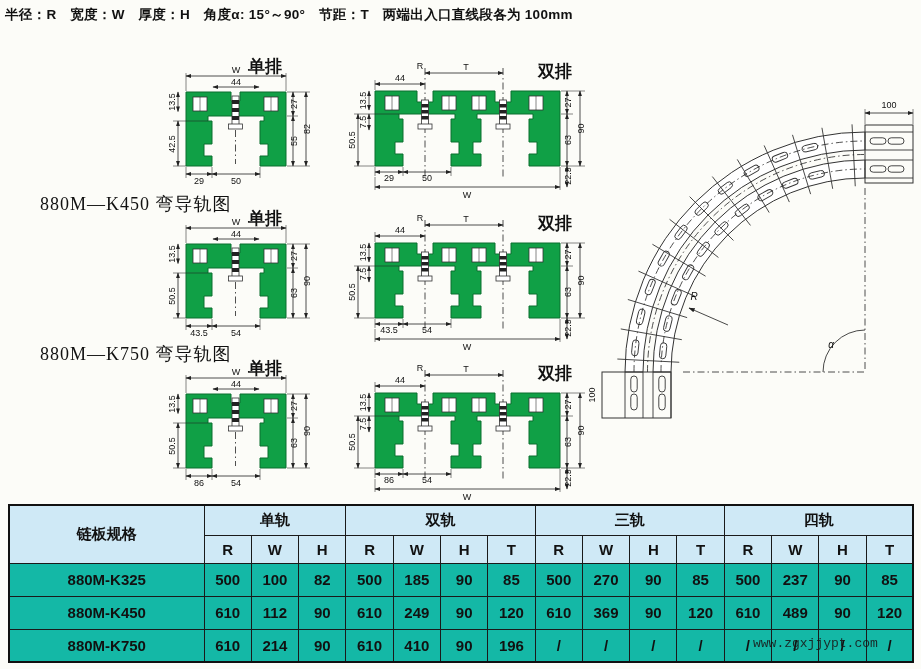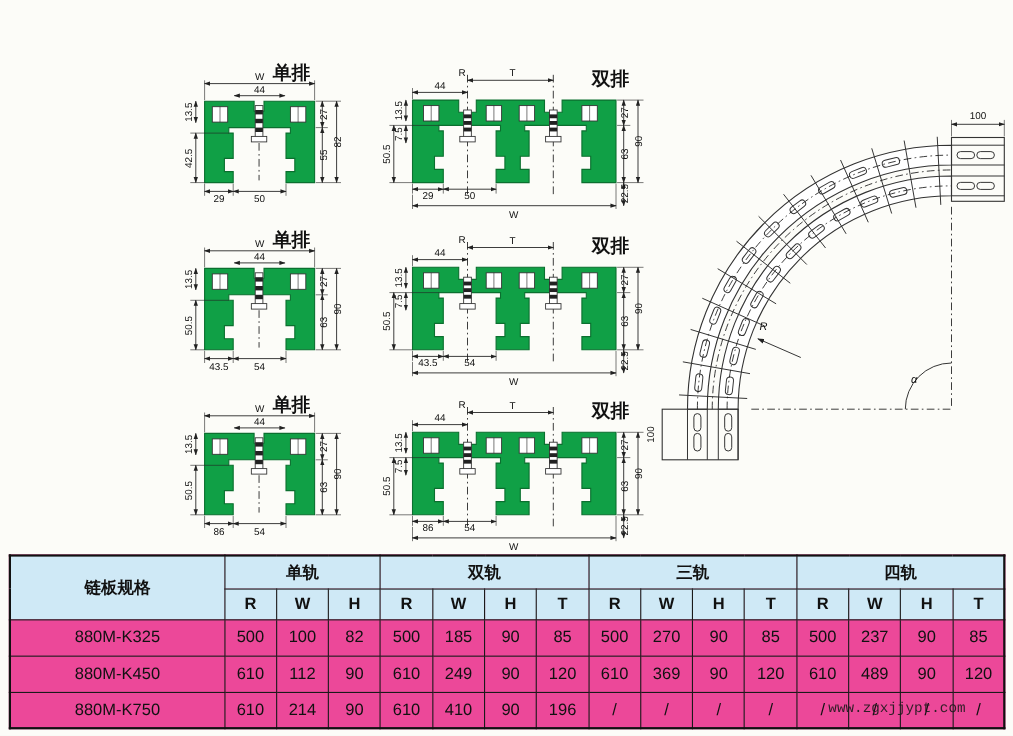--- a/index.html
+++ b/index.html
@@ -16,33 +16,34 @@
   .dl{stroke:#222;stroke-width:.8;fill:none;}
   .ext{stroke:#222;stroke-width:.55;}
   .dt{font-family:"Liberation Sans",sans-serif;font-size:9px;fill:#111;text-anchor:middle;}
   .cl{stroke:#222;stroke-width:.8;stroke-dasharray:7 3 1.5 3;fill:none;}
   
   .band{fill:#fff;stroke:#333;stroke-width:1;}
   .thin{stroke:#333;stroke-width:.9;fill:none;}
   .it{font-style:italic;font-size:10px;}
   
   .spec{position:absolute;left:8px;top:504px;width:905px;border-collapse:collapse;
-        background:#ec4899;table-layout:fixed;border:2px solid #111;}
+        background:#14b8a6;table-layout:fixed;border:2px solid #111;}
   .spec th,.spec td{border:1px solid #1a1a1a;text-align:center;padding:0;font-size:15px;}
   .spec th{background:#cfe9f6;font-weight:bold;}
-  .spec td{font-weight:normal;}
+  .spec td{font-weight:bold;}
   tr.h1{height:30px;} tr.h2{height:28px;} tr.dr{height:33px;}
   .watermark{position:absolute;left:753px;top:636px;font-family:"Liberation Mono",monospace;
              font-size:13px;font-weight:normal;color:rgba(25,25,25,.9);white-space:nowrap;}
 </style>
 </head>
 <body>
 
 <div class="page">
 
+  <div class="note">半径：R　宽度：W　厚度：H　角度α: 15°～90°　节距：T　两端出入口直线段各为 100mm</div>
 
   <div class="row-label" style="left:248px;top:55px">单排</div>
   <div class="row-label" style="left:538px;top:60px">双排</div>
 
   <svg class="diag" style="left:138px;top:60px" width="195" height="132" viewBox="0 0 195 132">
     <defs>
       <marker id="arr" viewBox="0 0 10 10" refX="9" refY="5" markerWidth="7" markerHeight="7" orient="auto-start-reverse">
         <path d="M0,1.5 L10,5 L0,8.5 Z" fill="#222"></path>
       </marker>
     </defs>
@@ -146,20 +147,21 @@
     <line class="dl" x1="222" y1="35" x2="222" y2="58" marker-start="url(#arr)" marker-end="url(#arr)"></line>
     <text class="dt" transform="rotate(-90 226 46.5)" x="226" y="46.5">27</text>
     <line class="dl" x1="222" y1="58" x2="222" y2="110" marker-start="url(#arr)" marker-end="url(#arr)"></line>
     <text class="dt" transform="rotate(-90 226 84)" x="226" y="84">63</text>
     <line class="dl" x1="235" y1="35" x2="235" y2="110" marker-start="url(#arr)" marker-end="url(#arr)"></line>
     <text class="dt" transform="rotate(-90 239 72.5)" x="239" y="72.5">90</text>
     <line class="dl" x1="222" y1="110" x2="222" y2="131" marker-start="url(#arr)" marker-end="url(#arr)"></line>
     <text class="dt" transform="rotate(-90 226 120)" x="226" y="120">22.5</text>
   </svg>
 
+  <div class="sec-title" style="left:40px;top:192px">880M—K450 弯导轨图</div>
   <div class="row-label" style="left:248px;top:207px">单排</div>
   <div class="row-label" style="left:538px;top:212px">双排</div>
 
   <svg class="diag" style="left:138px;top:212px" width="195" height="132" viewBox="0 0 195 132">
     <path class="prof" d="M48,32 H93 V41 H102 V32 H148 V106 H122 V96 H130 V84 H122 V61 H126 V56 H70 V61 H74 V84 H66 V96 H74 V106 H48 Z"></path>
     <rect class="win" x="55" y="37" width="14" height="14"></rect>
       <line class="ext" x1="62" y1="37" x2="62" y2="51"></line>
     <rect class="win" x="126" y="37" width="14" height="14"></rect>
       <line class="ext" x1="133" y1="37" x2="133" y2="51"></line>
     <g>
@@ -257,20 +259,21 @@
     <line class="dl" x1="222" y1="35" x2="222" y2="58" marker-start="url(#arr)" marker-end="url(#arr)"></line>
     <text class="dt" transform="rotate(-90 226 46.5)" x="226" y="46.5">27</text>
     <line class="dl" x1="222" y1="58" x2="222" y2="110" marker-start="url(#arr)" marker-end="url(#arr)"></line>
     <text class="dt" transform="rotate(-90 226 84)" x="226" y="84">63</text>
     <line class="dl" x1="235" y1="35" x2="235" y2="110" marker-start="url(#arr)" marker-end="url(#arr)"></line>
     <text class="dt" transform="rotate(-90 239 72.5)" x="239" y="72.5">90</text>
     <line class="dl" x1="222" y1="110" x2="222" y2="131" marker-start="url(#arr)" marker-end="url(#arr)"></line>
     <text class="dt" transform="rotate(-90 226 120)" x="226" y="120">22.5</text>
   </svg>
 
+  <div class="sec-title" style="left:40px;top:342px">880M—K750 弯导轨图</div>
   <div class="row-label" style="left:248px;top:357px">单排</div>
   <div class="row-label" style="left:538px;top:362px">双排</div>
 
   <svg class="diag" style="left:138px;top:362px" width="195" height="132" viewBox="0 0 195 132">
     <path class="prof" d="M48,32 H93 V41 H102 V32 H148 V106 H122 V96 H130 V84 H122 V61 H126 V56 H70 V61 H74 V84 H66 V96 H74 V106 H48 Z"></path>
     <rect class="win" x="55" y="37" width="14" height="14"></rect>
       <line class="ext" x1="62" y1="37" x2="62" y2="51"></line>
     <rect class="win" x="126" y="37" width="14" height="14"></rect>
       <line class="ext" x1="133" y1="37" x2="133" y2="51"></line>
     <g>

